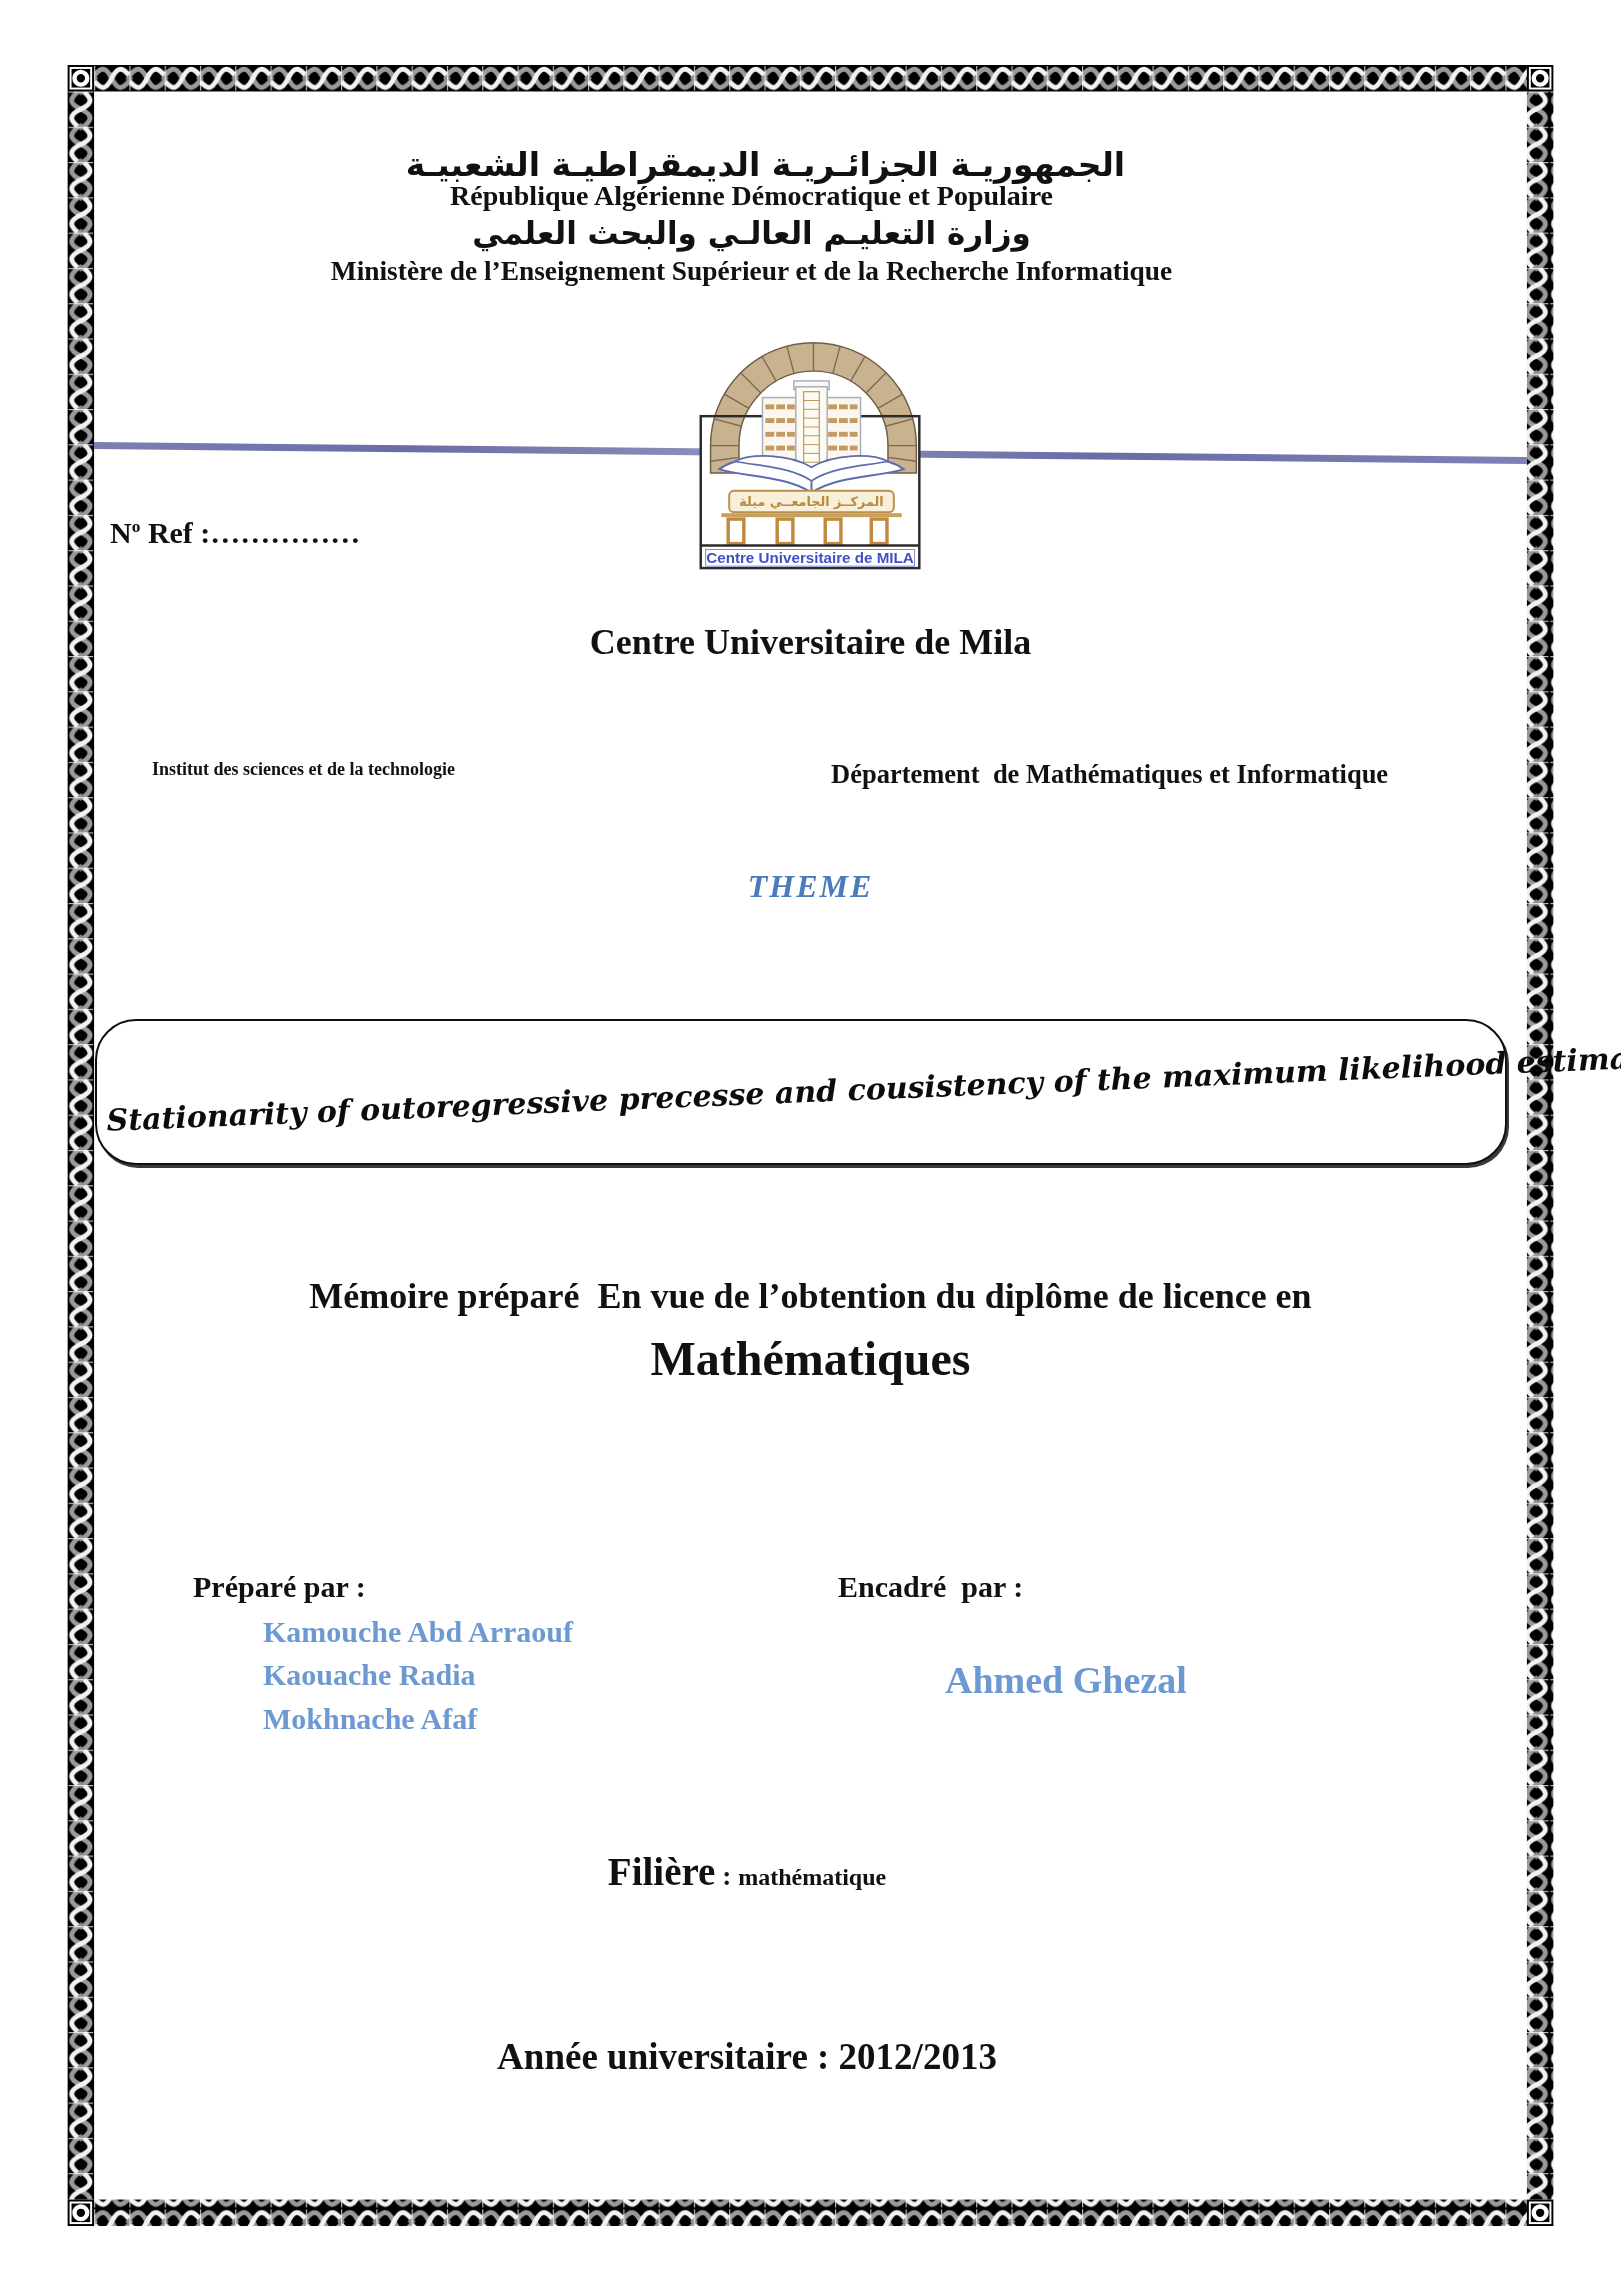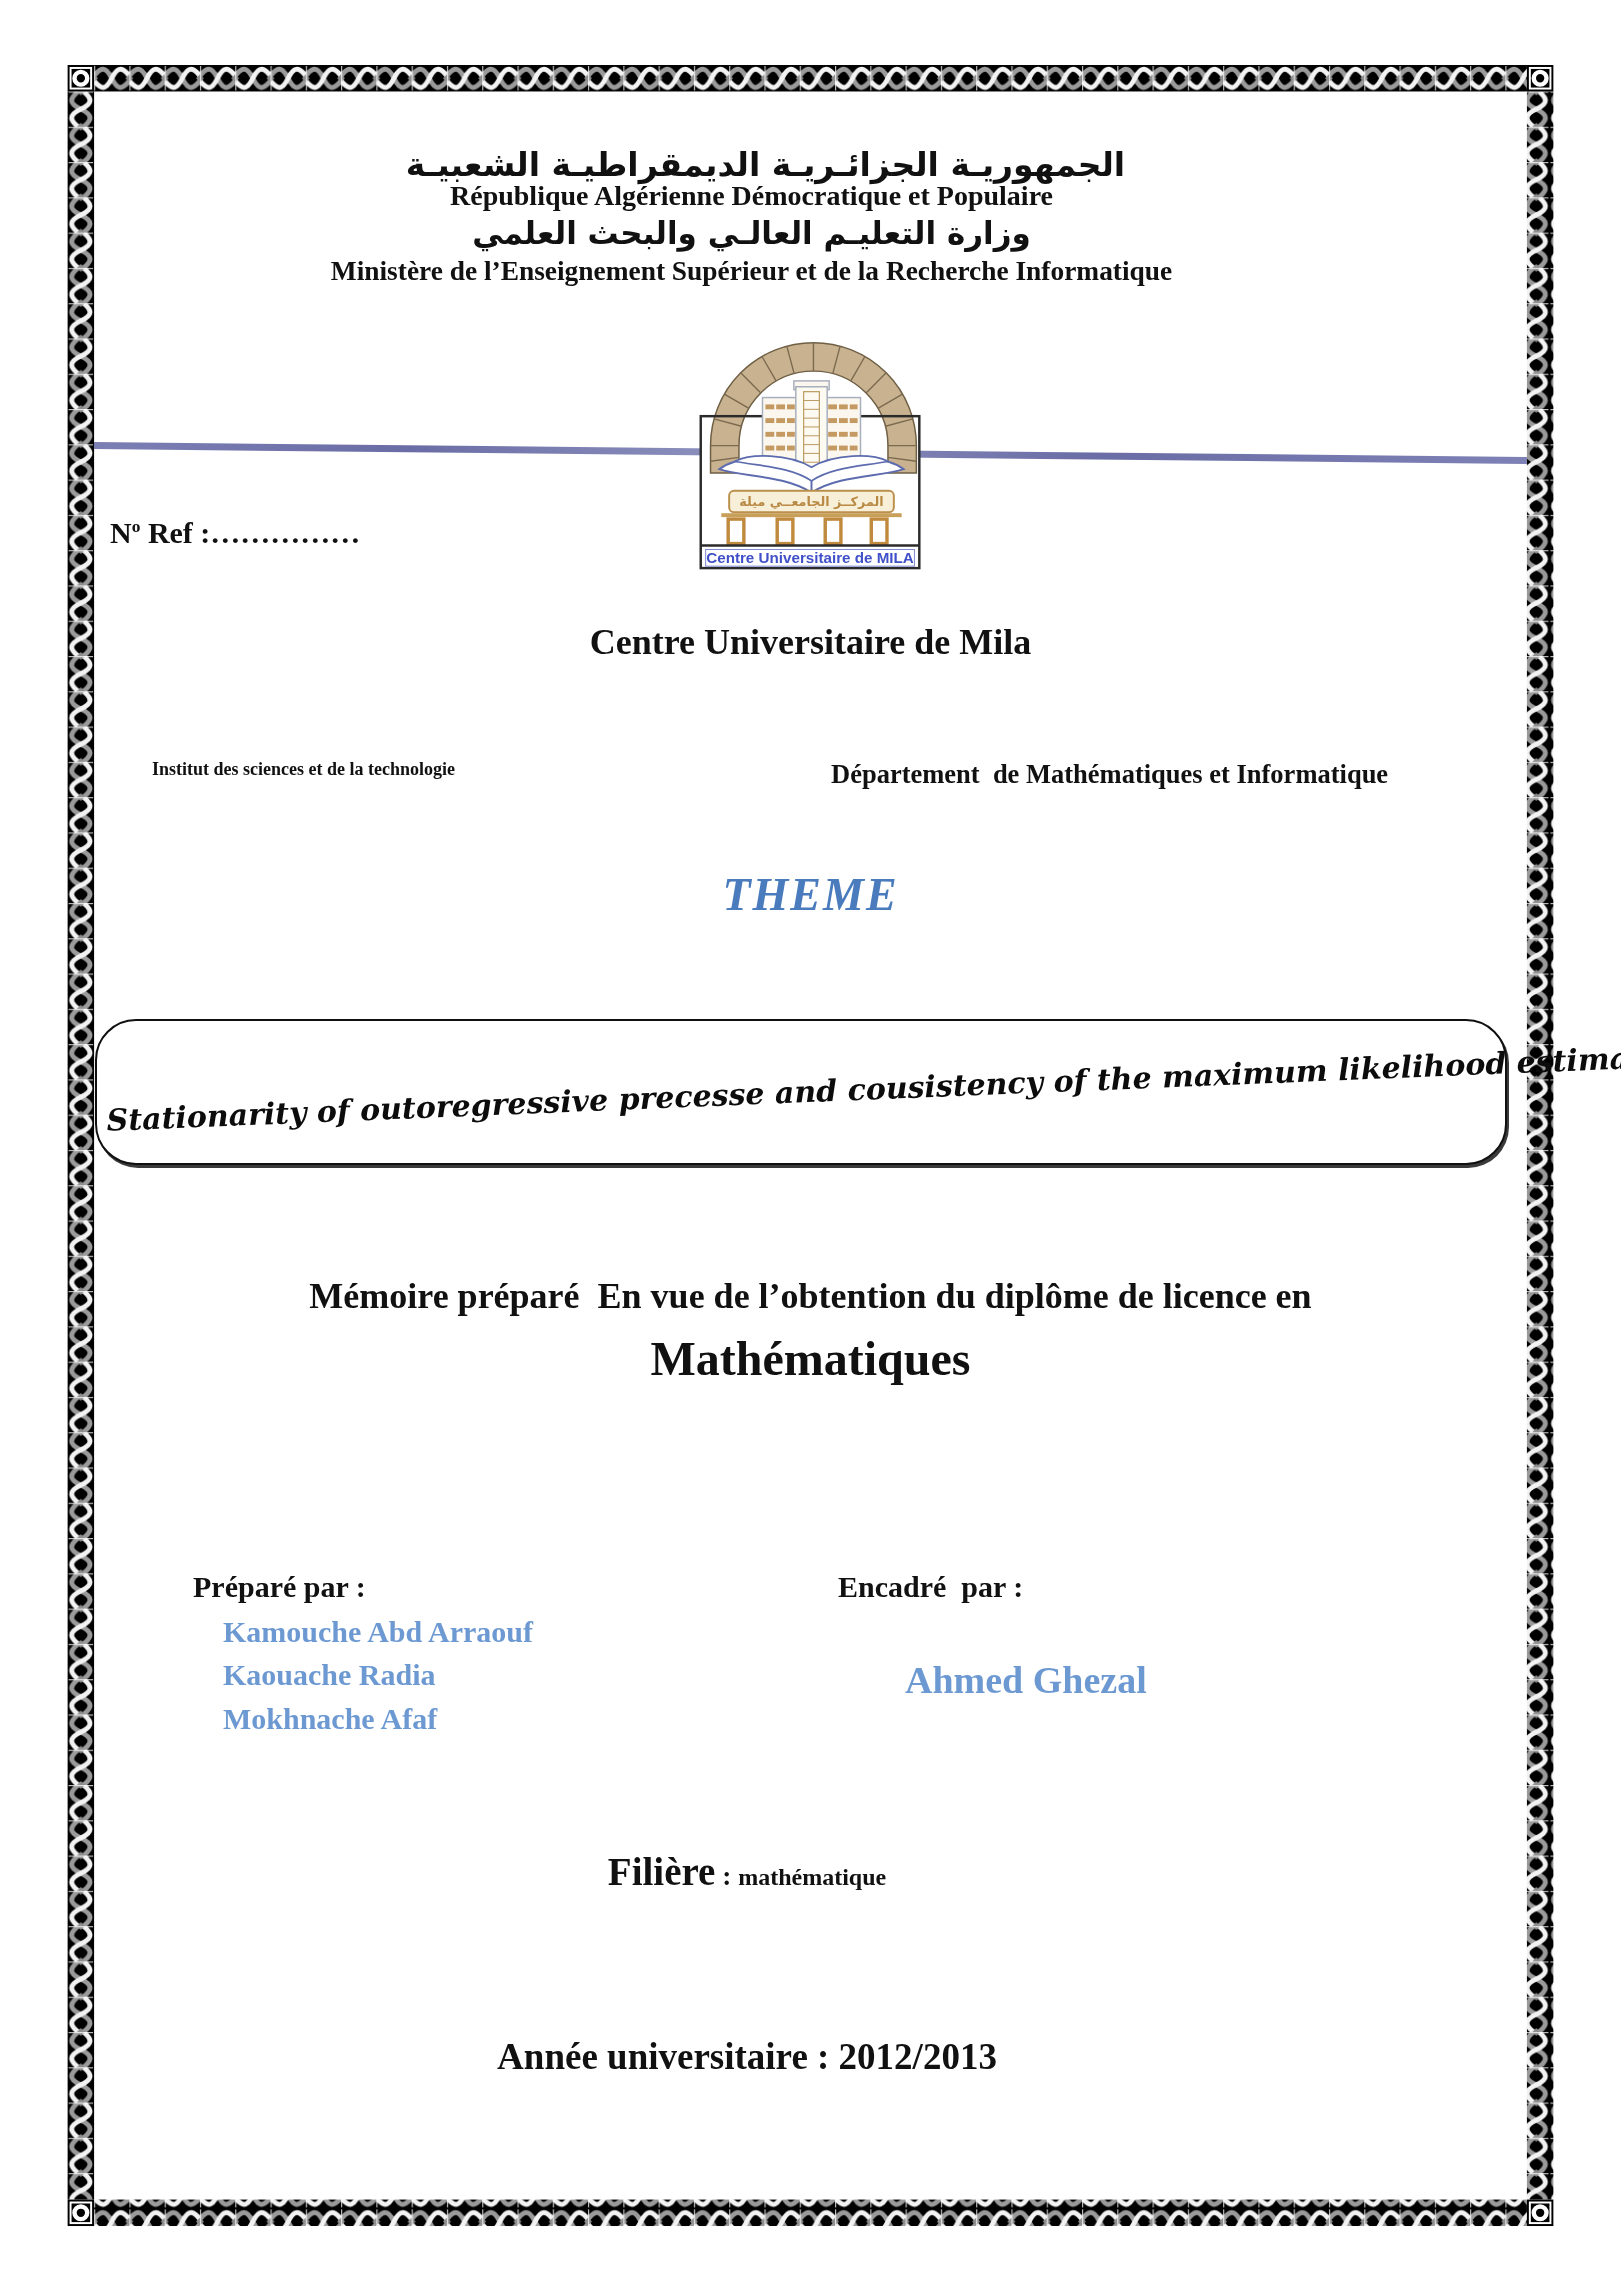--- a/index.html
+++ b/index.html
@@ -6,39 +6,39 @@
   body{
     width:1621px;height:2293px;position:relative;background:#ffffff;
     font-family:"Liberation Serif", serif;color:#111;overflow:hidden;
   }
   .abs{position:absolute;}
   .ctr{left:94px;width:1433px;text-align:center;}
   .ctr-shift{left:94px;width:1306px;text-align:center;}
   .hdr-wrap{left:94px;width:1433px;padding-right:118px;box-sizing:border-box;text-align:center;}
   .arabic{font-family:"DejaVu Sans", sans-serif;font-weight:bold;direction:rtl;}
   .b{font-weight:bold;}
-  .blue-name{color:#6d99d2;font-weight:bold;}
+  .blue-name{color:#6d99d2;font-weight:bold;margin-left:40px;}
   .slate-line{
     left:94px;top:442px;width:1433px;height:6.9px;
     background:linear-gradient(90deg,#7b7fb4 0%,#6a6da5 22%,#8d92be 45%,#6a6da5 70%,#7d81b5 100%);
     transform:rotate(0.6deg);transform-origin:left center;
   }
   .theme-box{
     left:95px;top:1019px;width:1408px;height:142px;
     border:2.9px solid #101010;border-radius:41px;background:#fff;
     box-shadow:2px 2.9px 0 #3a3a3a;
   }
   .theme-text{
     left:106px;top:1074px;width:1407px;text-align:center;
     font-family:"DejaVu Serif", serif;font-style:italic;font-weight:bold;
     font-size:30px;transform:rotate(-2.35deg);transform-origin:center center;
     white-space:nowrap;letter-spacing:0px;color:#0c0c0c;
   }
   .theme-word{
-    font-size:46px;font-style:italic;font-weight:bold;color:#4a7bbd;letter-spacing:2px;
+    font-size:32px;font-style:italic;font-weight:bold;color:#4a7bbd;letter-spacing:2px;
   }
   sup.refo{font-size:0.58em;vertical-align:super;line-height:0;}
 </style>
 </head>
 <body>
 
 <svg class="abs" style="left:0;top:0" width="1621" height="2293" aria-hidden="true" viewBox="0 0 1654 2339">
   <defs>
     <pattern id="ropeH" x="96" y="66" width="36" height="27" patternUnits="userSpaceOnUse">
       <rect width="36" height="27" fill="#000"></rect>

